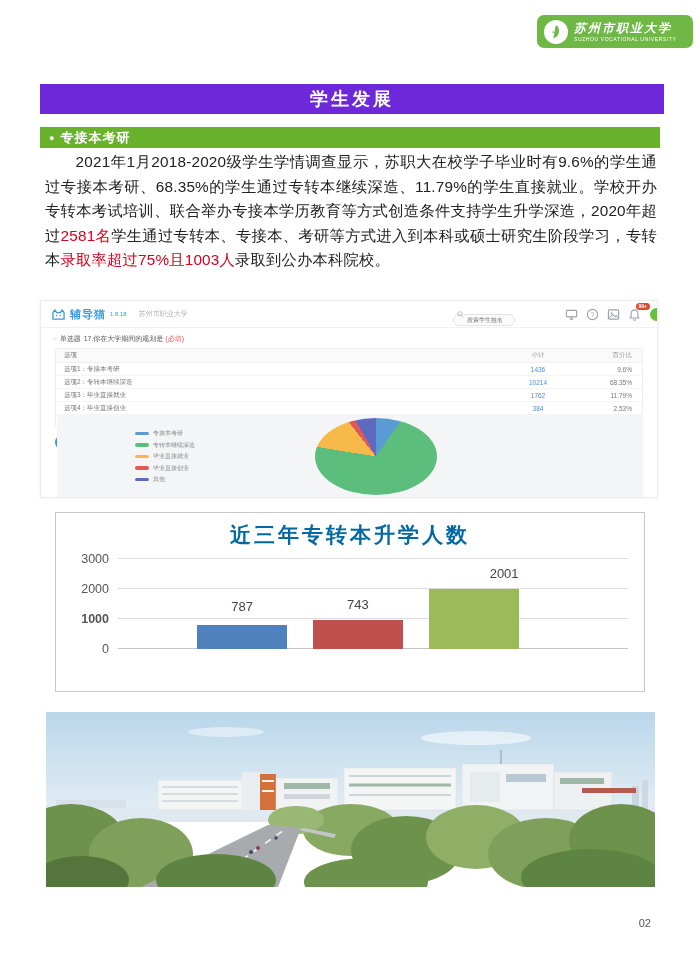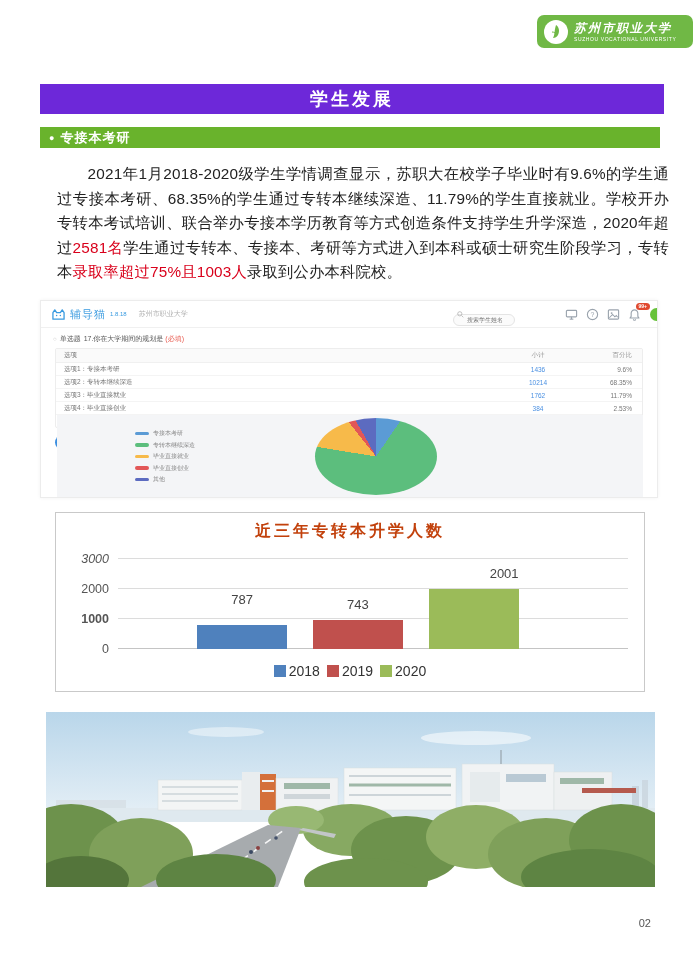--- a/index.html
+++ b/index.html
@@ -17,31 +17,31 @@
   .logo-en{font-size:5px;letter-spacing:0.6px;margin-top:3px;white-space:nowrap;}
 
   
   .banner{position:absolute;left:40px;top:84px;width:624px;height:30px;background:#6d28d9;color:#fff;
     font-size:18px;font-weight:bold;letter-spacing:3px;display:flex;align-items:center;justify-content:center;}
   .subheader{position:absolute;left:40px;top:127px;width:620px;height:21px;background:#69b32c;color:#fff;
     font-size:13px;font-weight:bold;display:flex;align-items:center;padding-left:9px;box-sizing:border-box;letter-spacing:1px;}
   .subheader .bullet{font-size:9px;margin-right:5px;}
 
   
-  #paragraph{position:absolute;left:45px;top:150px;width:612px;margin:12px;font-size:15.3px;line-height:24.5px;
+  #paragraph{position:absolute;left:45px;top:150px;width:612px;margin:0;font-size:15.3px;line-height:24.5px;
     color:#222;text-align:justify;text-indent:2em;letter-spacing:0.2px;}
   #paragraph .red{color:#d9001b;}
 
   
   .shot{position:absolute;left:40px;top:300px;width:618px;height:198px;background:#ffffff;
     border:1px solid #ececec;box-sizing:border-box;overflow:hidden;box-shadow:0 0 4px rgba(0,0,0,0.05);}
   .shot-header{position:relative;height:26px;border-bottom:1px solid #f0f0f0;display:flex;align-items:center;
     padding:0 10px;}
   .app-logo{display:flex;align-items:center;}
-  .app-name{font-size:11px;font-weight:normal;color:#3a9be0;margin-left:4px;letter-spacing:1px;}
+  .app-name{font-size:11px;font-weight:bold;color:#3a9be0;margin-left:4px;letter-spacing:1px;}
   .app-version{font-size:6px;color:#3a9be0;margin-left:4px;}
   .app-org{font-size:7px;color:#b0b0b0;margin-left:12px;}
   .hdr-right{margin-left:auto;display:flex;align-items:center;}
   .search-wrap{position:relative;width:62px;height:12px;}
   .search-wrap input{width:100%;height:100%;box-sizing:border-box;border:1px solid #e4e4e4;border-radius:7px;
     background:#fbfbfb;font-size:6px;color:#999;padding:0 3px 0 13px;outline:none;}
   .search-glass{position:absolute;left:4px;top:2.5px;}
   .hdr-icons{display:flex;align-items:center;margin-left:42px;}
   .hicon-wrap{position:relative;margin-left:8px;display:flex;}
   .noti-badge{position:absolute;top:-5px;right:-9px;background:#e0492f;color:#fff;font-size:5px;
@@ -75,22 +75,22 @@
   #pie-legend{position:absolute;left:78px;top:50%;transform:translateY(-50%);}
   .pl-item{display:flex;align-items:center;margin:2.5px 0;}
   .pl-mark{width:14px;height:3.5px;border-radius:2px;flex:none;}
   .pl-label{font-size:6px;color:#888;margin-left:4px;white-space:nowrap;}
   #pie{position:absolute;left:258px;top:3px;width:122px;height:77px;border-radius:50%;}
 
   
   .barpanel{position:absolute;left:55px;top:512px;width:590px;height:180px;background:#fff;
     border:1px solid #c9c9c9;box-sizing:border-box;}
   .bar-title{position:absolute;top:8px;left:0;width:100%;text-align:center;
-    font-family:"Liberation Serif","DejaVu Serif",serif;font-weight:bold;font-size:16px;
-    letter-spacing:3px;color:#c2410c;}
+    font-family:"Liberation Serif","DejaVu Serif",serif;font-weight:bold;font-size:21px;
+    letter-spacing:3px;color:#0369a1;}
   #bar-plot{position:absolute;left:62px;right:16px;top:46px;height:90px;}
   .gridline{position:absolute;left:0;right:0;height:1px;background:#dcdcdc;}
   .gridline.baseline{background:#c4c4c4;}
   .ytick{position:absolute;right:calc(100% + 9px);width:40px;text-align:right;font-size:12.5px;color:#555;}
   .bar{position:absolute;bottom:0;width:90px;}
   .bar-val{position:absolute;width:90px;text-align:center;font-size:13px;color:#444;}
   #bar-legend{position:absolute;bottom:12px;left:0;width:100%;display:flex;justify-content:center;gap:7px;}
   .bl-item{display:flex;align-items:center;gap:3px;font-size:14px;color:#333;}
   .bl-sq{width:12px;height:12px;display:inline-block;}
 
@@ -261,41 +261,27 @@
   <div class="barpanel">
     <div class="bar-title">近三年专转本升学人数</div>
     <div id="bar-plot">
         <div class="gridline baseline" style="bottom: 0%;"></div>
         <div class="ytick" style="bottom: calc(0% - 7px);">0</div>
         <div class="gridline" style="bottom: 33.3333%;"></div>
         <div class="ytick" style="bottom: calc(33.3333% - 7px); font-weight: bold;">1000</div>
         <div class="gridline" style="bottom: 66.6667%;"></div>
         <div class="ytick" style="bottom: calc(66.6667% - 7px);">2000</div>
         <div class="gridline" style="bottom: 100%;"></div>
-        <div class="ytick" style="bottom: calc(100% - 7px); font-style: italic;">3000</div>
+        <div class="ytick" style="bottom: calc(100% - 7px);">3000</div>
         <div class="bar" style="left: 15.5%; height: 23.61px; background: rgb(79, 129, 189);"></div>
-        <div class="bar-val" style="left: 15.5%; bottom: 42px;">787</div>
+        <div class="bar-val" style="left: 15.5%; bottom: 35px;">787</div>
         <div class="bar" style="left: 38.2%; height: 28.65px; background: rgb(192, 80, 77);"></div>
         <div class="bar-val" style="left: 38.2%; bottom: 36.65px;">743</div>
         <div class="bar" style="left: 60.9%; height: 60.03px; background: rgb(155, 187, 89);"></div>
         <div class="bar-val" style="left: 60.9%; bottom: 68.03px; text-align: right;">2001</div>
-      </div>
-    <div id="bar-legend">
-        <div class="bl-item">
-          <span class="bl-sq" style="background: rgb(79, 129, 189);"></span>
-          <span>2018</span>
-        </div>
-        <div class="bl-item">
-          <span class="bl-sq" style="background: rgb(192, 80, 77);"></span>
-          <span>2019</span>
-        </div>
-        <div class="bl-item">
-          <span class="bl-sq" style="background: rgb(155, 187, 89);"></span>
-          <span>2020</span>
-        </div>
       </div>
   </div>
 
   <svg class="photo" viewBox="0 0 609 175" preserveAspectRatio="none">
     <defs>
       <linearGradient id="sky" x1="0" y1="0" x2="0" y2="1">
         <stop offset="0" stop-color="#b9d6ea"></stop>
           <stop offset="1" stop-color="#e8f1f7"></stop>
       </linearGradient>
     </defs>

